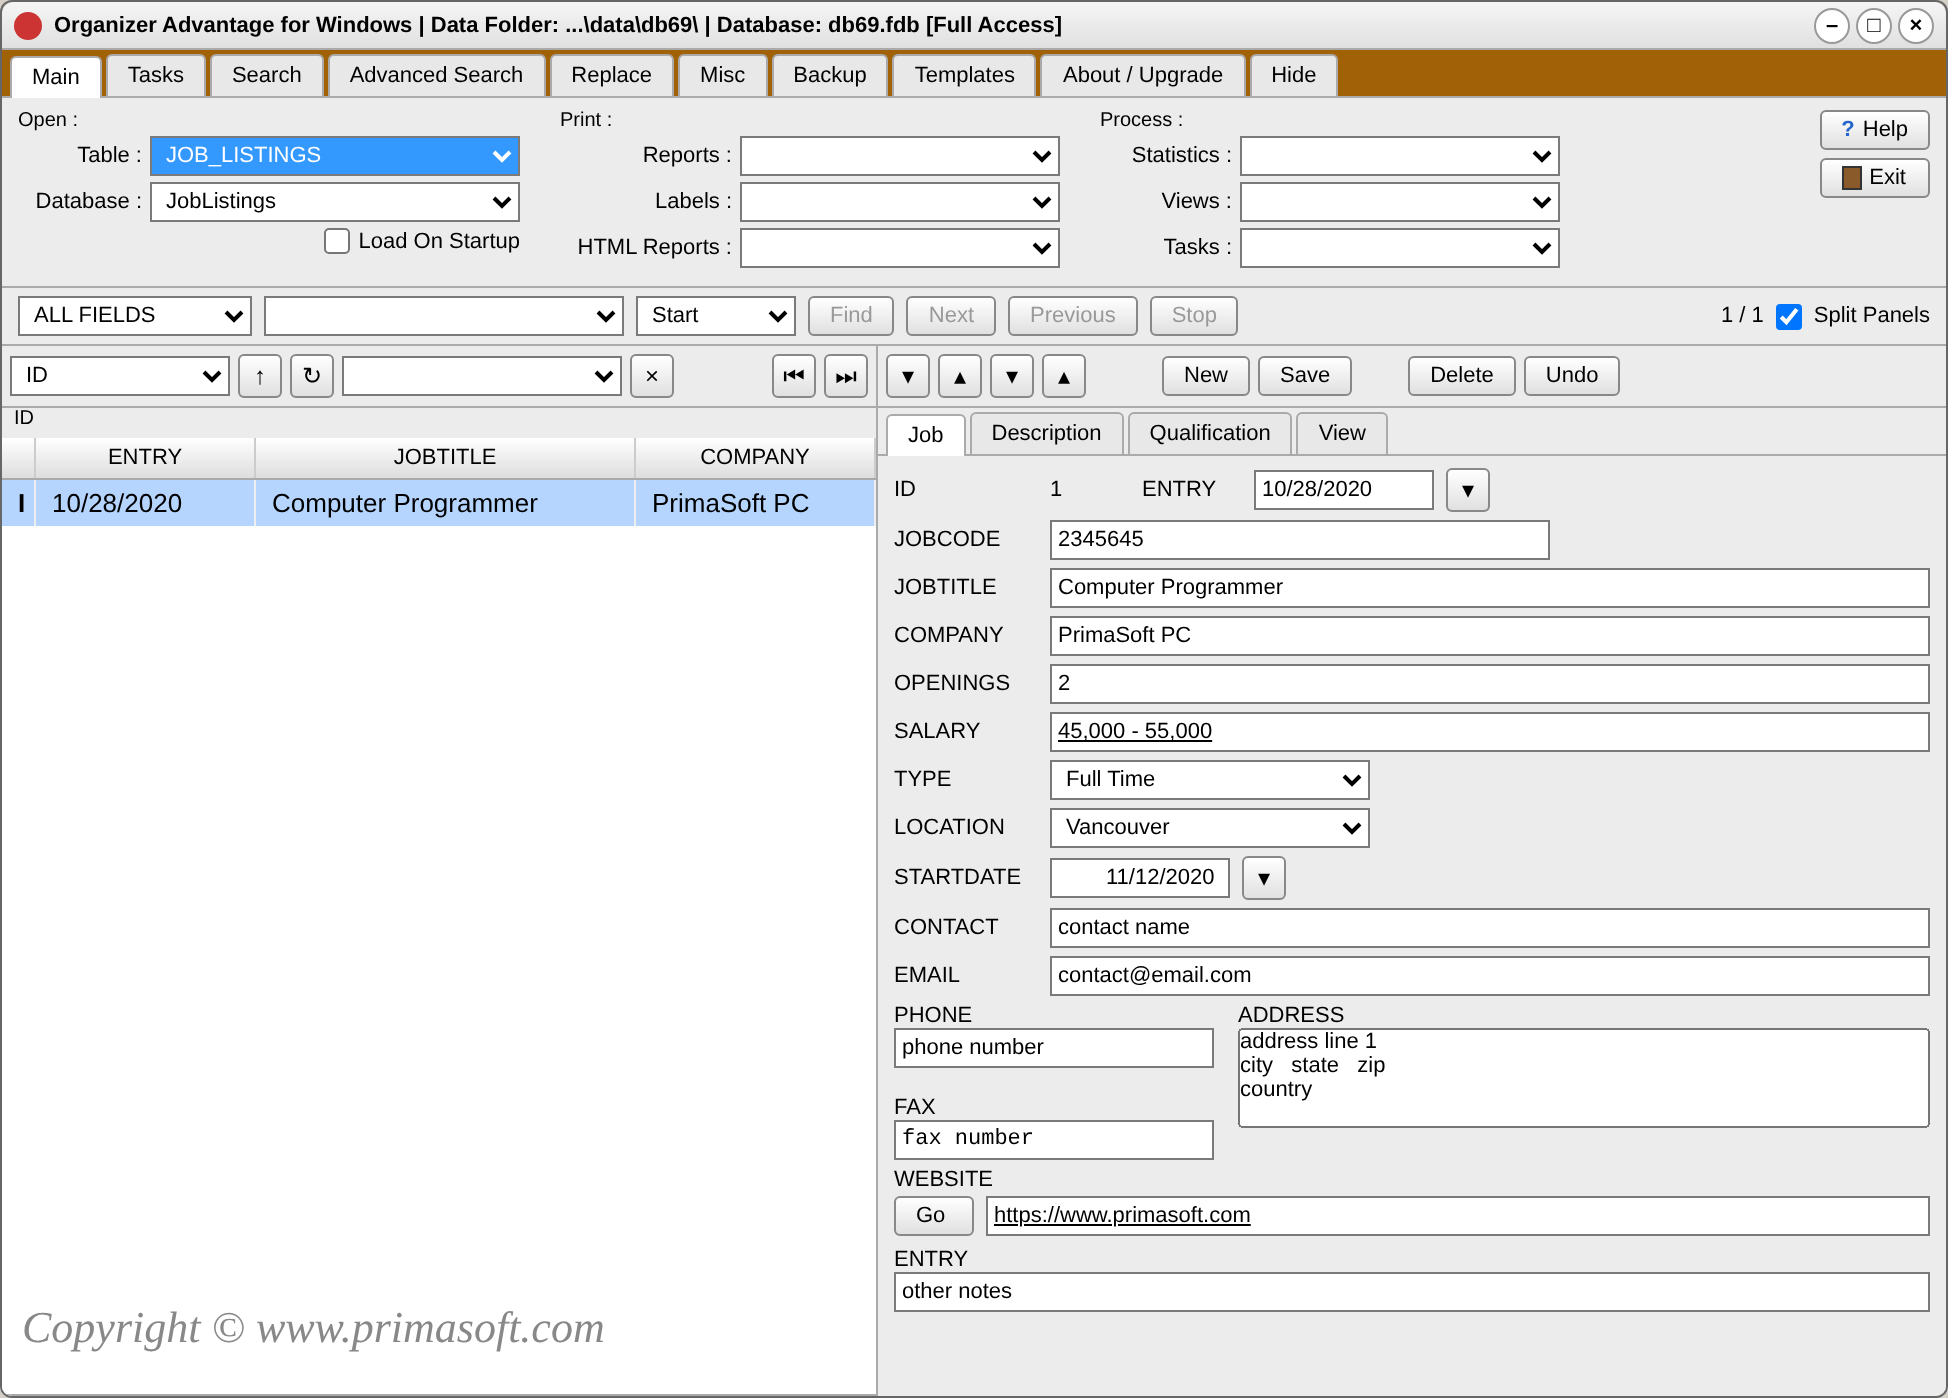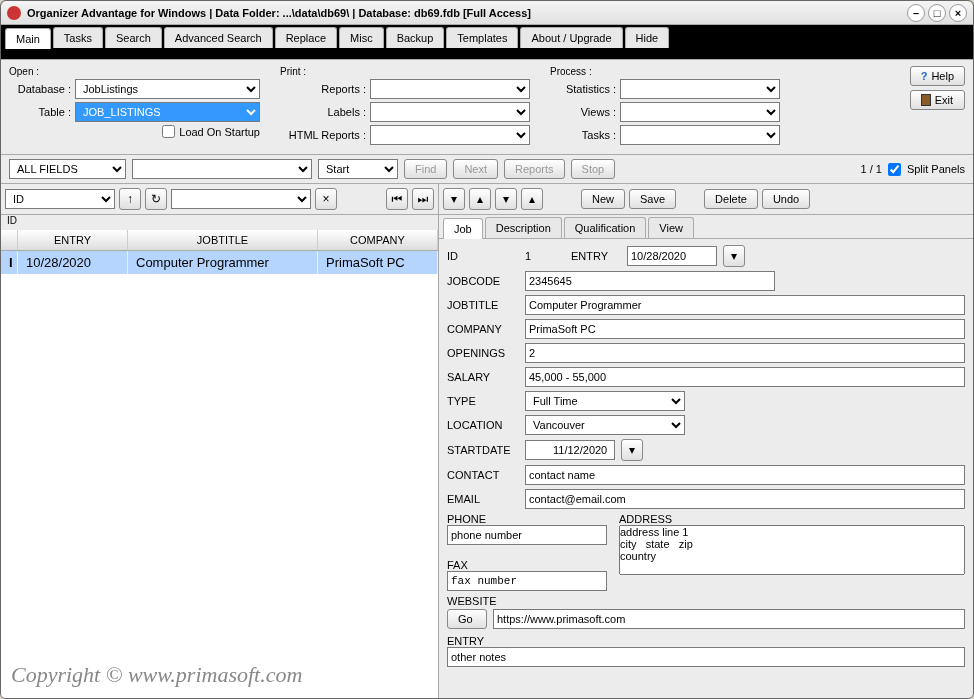--- a/index.html
+++ b/index.html
@@ -1,21 +1,21 @@
 <!DOCTYPE html>
 <html><head>
 <meta charset="utf-8">
 <style>
 * { box-sizing: border-box; margin: 0; padding: 0; font-family: Tahoma, Arial, sans-serif; font-size: 11px; }
 body { background: #d4d0c8; width: 974px; height: 699px; overflow: hidden; border: 1px solid #666; border-radius: 6px; }
 .titlebar { background: linear-gradient(#f5f5f5, #e0e0e0); height: 24px; display: flex; align-items: center; padding: 0 6px; border-bottom: 1px solid #aaa; border-radius: 6px 6px 0 0; }
 .titlebar .app-icon { width: 14px; height: 14px; background: #c33; border-radius: 50%; margin-right: 6px; }
 .titlebar .title { font-weight: bold; flex: 1; }
 .titlebar .wbtn { width: 18px; height: 18px; border: 1px solid #999; border-radius: 50%; margin-left: 3px; background: #fff; display: flex; align-items: center; justify-content: center; font-weight: bold; cursor: pointer; }
-.tabs { display: flex; background: #000000; border-bottom: 1px solid #aaa; padding: 2px 4px 11px; }
+.tabs { display: flex; background: #a16207; border-bottom: 1px solid #aaa; padding: 2px 4px 0; }
 .tab { padding: 4px 10px; border: 1px solid #aaa; border-bottom: none; background: #e8e8e8; margin-right: 2px; cursor: pointer; border-radius: 3px 3px 0 0; }
 .tab.active { background: #fff; position: relative; top: 1px; }
 .toolbar-area { background: #ececec; padding: 6px 8px; border-bottom: 1px solid #aaa; display: flex; gap: 20px; }
 .group { }
 .group-title { font-size: 10px; margin-bottom: 2px; }
 .form-row { display: flex; align-items: center; margin-bottom: 3px; }
 .form-row label { width: 62px; text-align: right; margin-right: 4px; }
 .form-row.print label { width: 86px; }
 .form-row.proc label { width: 66px; }
 select, input[type=text] { border: 1px solid #7a7a7a; background: #fff; height: 20px; padding: 1px 3px; }
@@ -70,26 +70,26 @@
     <div class="tab">Backup</div>
     <div class="tab">Templates</div>
     <div class="tab">About / Upgrade</div>
     <div class="tab">Hide</div>
   </div>
 
 <div class="toolbar-area">
   <div class="group">
     <div class="group-title">Open :</div>
     <div class="form-row">
+      <label>Table :</label>
+      <select class="sel-w sel-highlight"><option>JOB_LISTINGS</option></select>
+    </div>
+    <div class="form-row">
       <label>Database :</label>
       <select class="sel-w"><option>JobListings</option></select>
-    </div>
-    <div class="form-row">
-      <label>Table :</label>
-      <select class="sel-w sel-highlight"><option>JOB_LISTINGS</option></select>
     </div>
     <div class="checkbox-row">
       <input type="checkbox" style="">
       <span>Load On Startup</span>
     </div>
   </div>
 
   <div class="group">
     <div class="group-title">Print :</div>
     <div class="form-row print">
@@ -133,21 +133,21 @@
       </button>
   </div>
 </div>
 
 <div class="filter-bar">
   <select style="width:117px"><option>ALL FIELDS</option></select>
   <select style="width:180px"><option></option></select>
   <select style="width:80px"><option>Start</option></select>
   <button class="btn" disabled="">Find</button>
   <button class="btn" disabled="">Next</button>
-  <button class="btn" disabled="">Reports</button>
+  <button class="btn" disabled="">Previous</button>
   <button class="btn" disabled="">Stop</button>
   <span style="margin-left:auto">1 / 1</span>
   <input type="checkbox" checked="" style="">
   <span>Split Panels</span>
 </div>
 
 <div class="main-split">
   <div class="left-panel">
     <div class="panel-toolbar">
       <select style="width:110px"><option>ID</option></select>
@@ -216,21 +216,21 @@
       <div class="df-row">
           <label>COMPANY</label>
           <input type="text" style="flex: 1 1 0%;" value="PrimaSoft PC">
         </div>
       <div class="df-row">
           <label>OPENINGS</label>
           <input type="text" style="flex: 1 1 0%;" value="2">
         </div>
       <div class="df-row">
           <label>SALARY</label>
-          <input type="text" style="flex: 1 1 0%;" value="45,000 - 55,000">
+          <input type="text" style="flex: 1 1 0%; text-decoration: underline;" value="45,000 - 55,000">
         </div>
       <div class="df-row">
           <label>TYPE</label>
           <select style="width:160px"><option>Full Time</option></select>
         </div>
       <div class="df-row">
           <label>LOCATION</label>
           <select style="width:160px"><option>Vancouver</option></select>
         </div>
       <div class="df-row">
@@ -256,19 +256,19 @@
         <div style="flex:1">
           <div>ADDRESS</div>
           <textarea style="width: 100%;" id="address-ta">address line 1
 city   state   zip
 country</textarea>
         </div>
       </div>
       <div style="margin-top:4px">WEBSITE</div>
       <div class="df-row" style="margin-top:2px">
         <button class="btn" style="width:40px">Go</button>
-        <input type="text" style="flex: 1 1 0%;" value="https://www.primasoft.com">
+        <input type="text" style="flex: 1 1 0%; text-decoration: underline;" value="https://www.primasoft.com">
       </div>
       <div style="margin-top:6px">ENTRY</div>
       <input type="text" style="width: 100%;" value="other notes">
     </div>
   </div>
 </div>
 
 </body></html>

